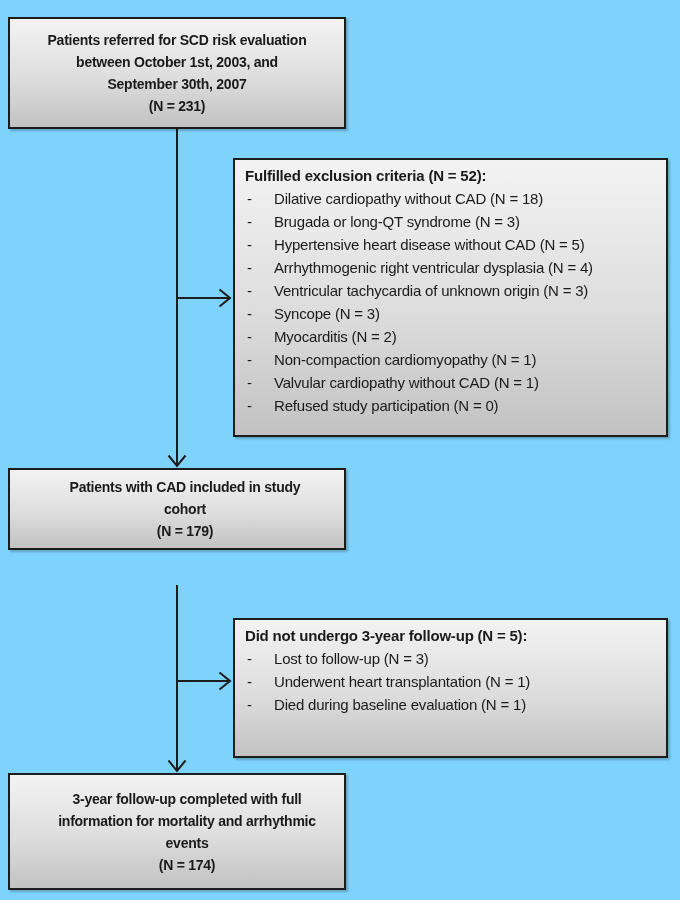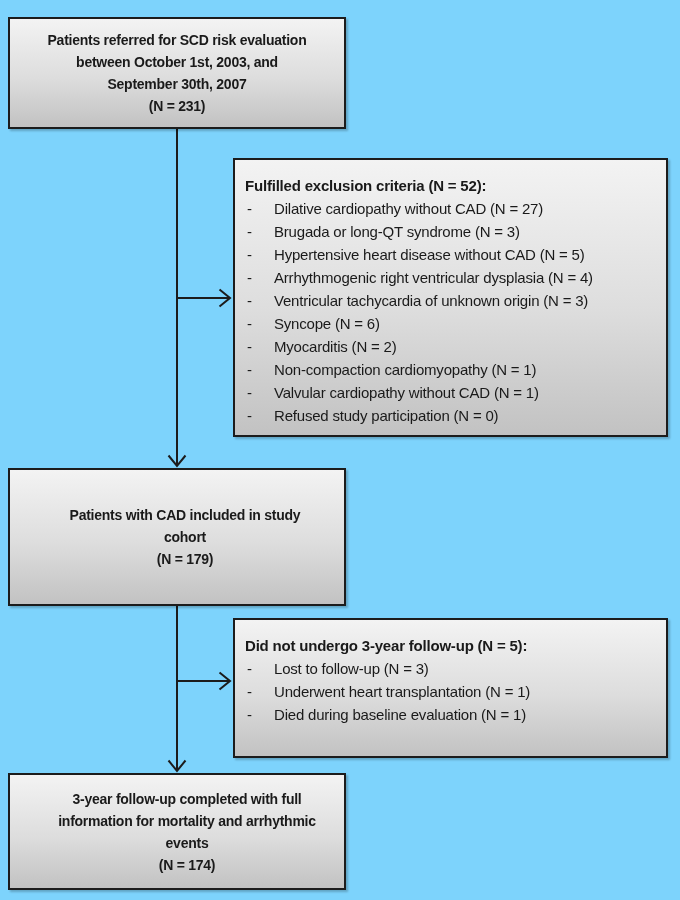--- a/index.html
+++ b/index.html
@@ -42,21 +42,21 @@
   .main-box .box-text {
     font-weight: bold;
     font-size: 14px;
     line-height: 22px;
     letter-spacing: -0.25px;
     white-space: pre-line;
   }
   .side-box {
     left: 233px;
     width: 435px;
-    padding: 14px 10px 0 10px;
+    padding: 4px 10px 0 10px;
   }
   .side-box .box-title {
     font-weight: bold;
     font-size: 15px;
     line-height: 23px;
     letter-spacing: -0.2px;
   }
   .list-item {
     display: flex;
     font-size: 15px;
@@ -65,21 +65,21 @@
   }
   .list-item .dash {
     flex: 0 0 27px;
     padding-left: 2px;
   }
   .list-item .item-text {
     flex: 1 1 auto;
   }
   #top-box     { top: 17px;  height: 112px; }
   #exclusion-box { top: 158px; height: 279px; }
-  #cohort-box  { top: 468px; height: 138px; padding-left: 16px; }
+  #cohort-box  { top: 468px; height: 82px; padding-left: 16px; }
   #loss-box    { top: 618px; height: 140px; }
   #final-box   { top: 773px; height: 117px; padding-left: 20px; }
 </style>
 </head>
 <body>
 
 <div class="canvas">
 
   <svg class="connectors" viewBox="0 0 680 900" xmlns="http://www.w3.org/2000/svg">
     <g stroke="#1c1c1c" stroke-width="2" fill="none">
@@ -103,41 +103,41 @@
 between October 1st, 2003, and
 September 30th, 2007
 (N = 231)</div>
   </div>
 
   <div id="exclusion-box" class="box side-box">
     <div class="box-title">Fulfilled exclusion criteria (N = 52):</div>
     <div class="list">
       <div class="list-item">
         <span class="dash">-</span>
-        <span class="item-text">Dilative cardiopathy without CAD (N = 27)</span>
+        <span class="item-text">Dilative cardiopathy without CAD (N = 18)</span>
       </div>
       <div class="list-item">
         <span class="dash">-</span>
         <span class="item-text">Brugada or long-QT syndrome (N = 3)</span>
       </div>
       <div class="list-item">
         <span class="dash">-</span>
         <span class="item-text">Hypertensive heart disease without CAD (N = 5)</span>
       </div>
       <div class="list-item">
         <span class="dash">-</span>
         <span class="item-text">Arrhythmogenic right ventricular dysplasia (N = 4)</span>
       </div>
       <div class="list-item">
         <span class="dash">-</span>
         <span class="item-text">Ventricular tachycardia of unknown origin (N = 3)</span>
       </div>
       <div class="list-item">
         <span class="dash">-</span>
-        <span class="item-text">Syncope (N = 6)</span>
+        <span class="item-text">Syncope (N = 3)</span>
       </div>
       <div class="list-item">
         <span class="dash">-</span>
         <span class="item-text">Myocarditis (N = 2)</span>
       </div>
       <div class="list-item">
         <span class="dash">-</span>
         <span class="item-text">Non-compaction cardiomyopathy (N = 1)</span>
       </div>
       <div class="list-item">

